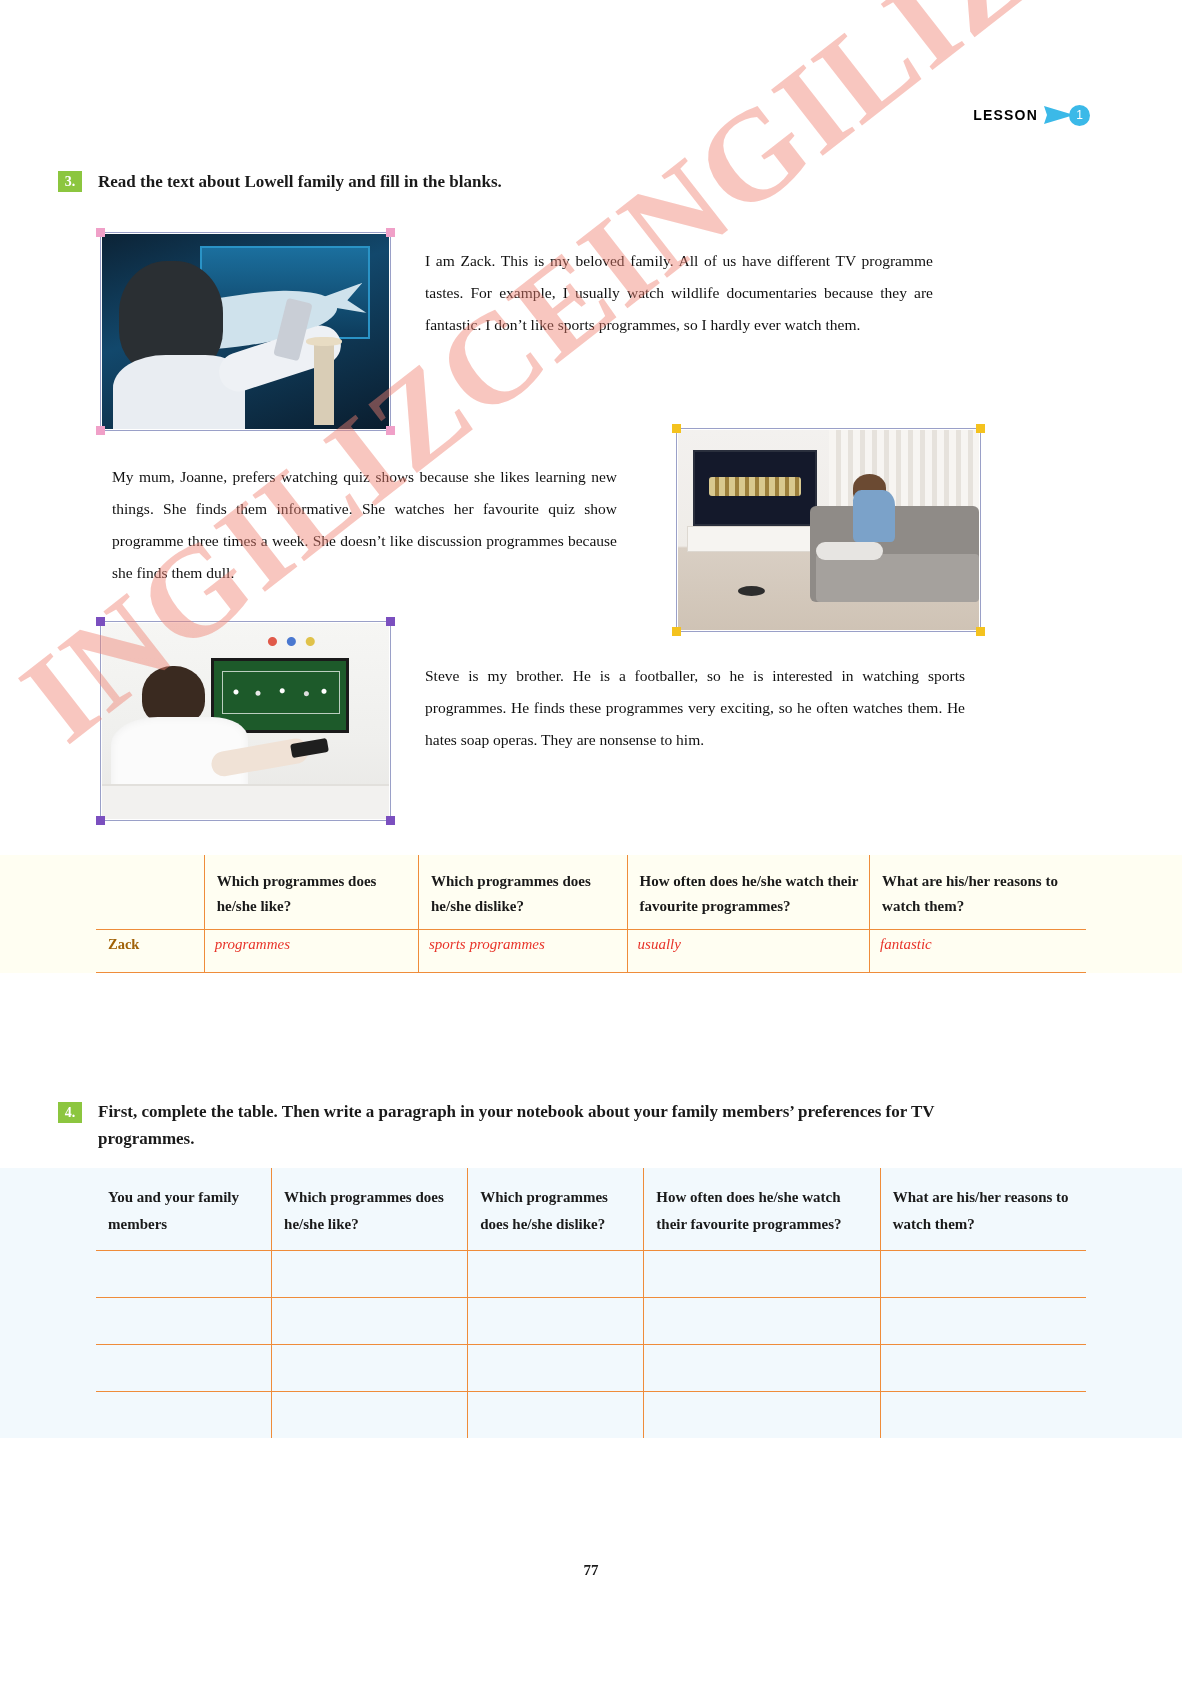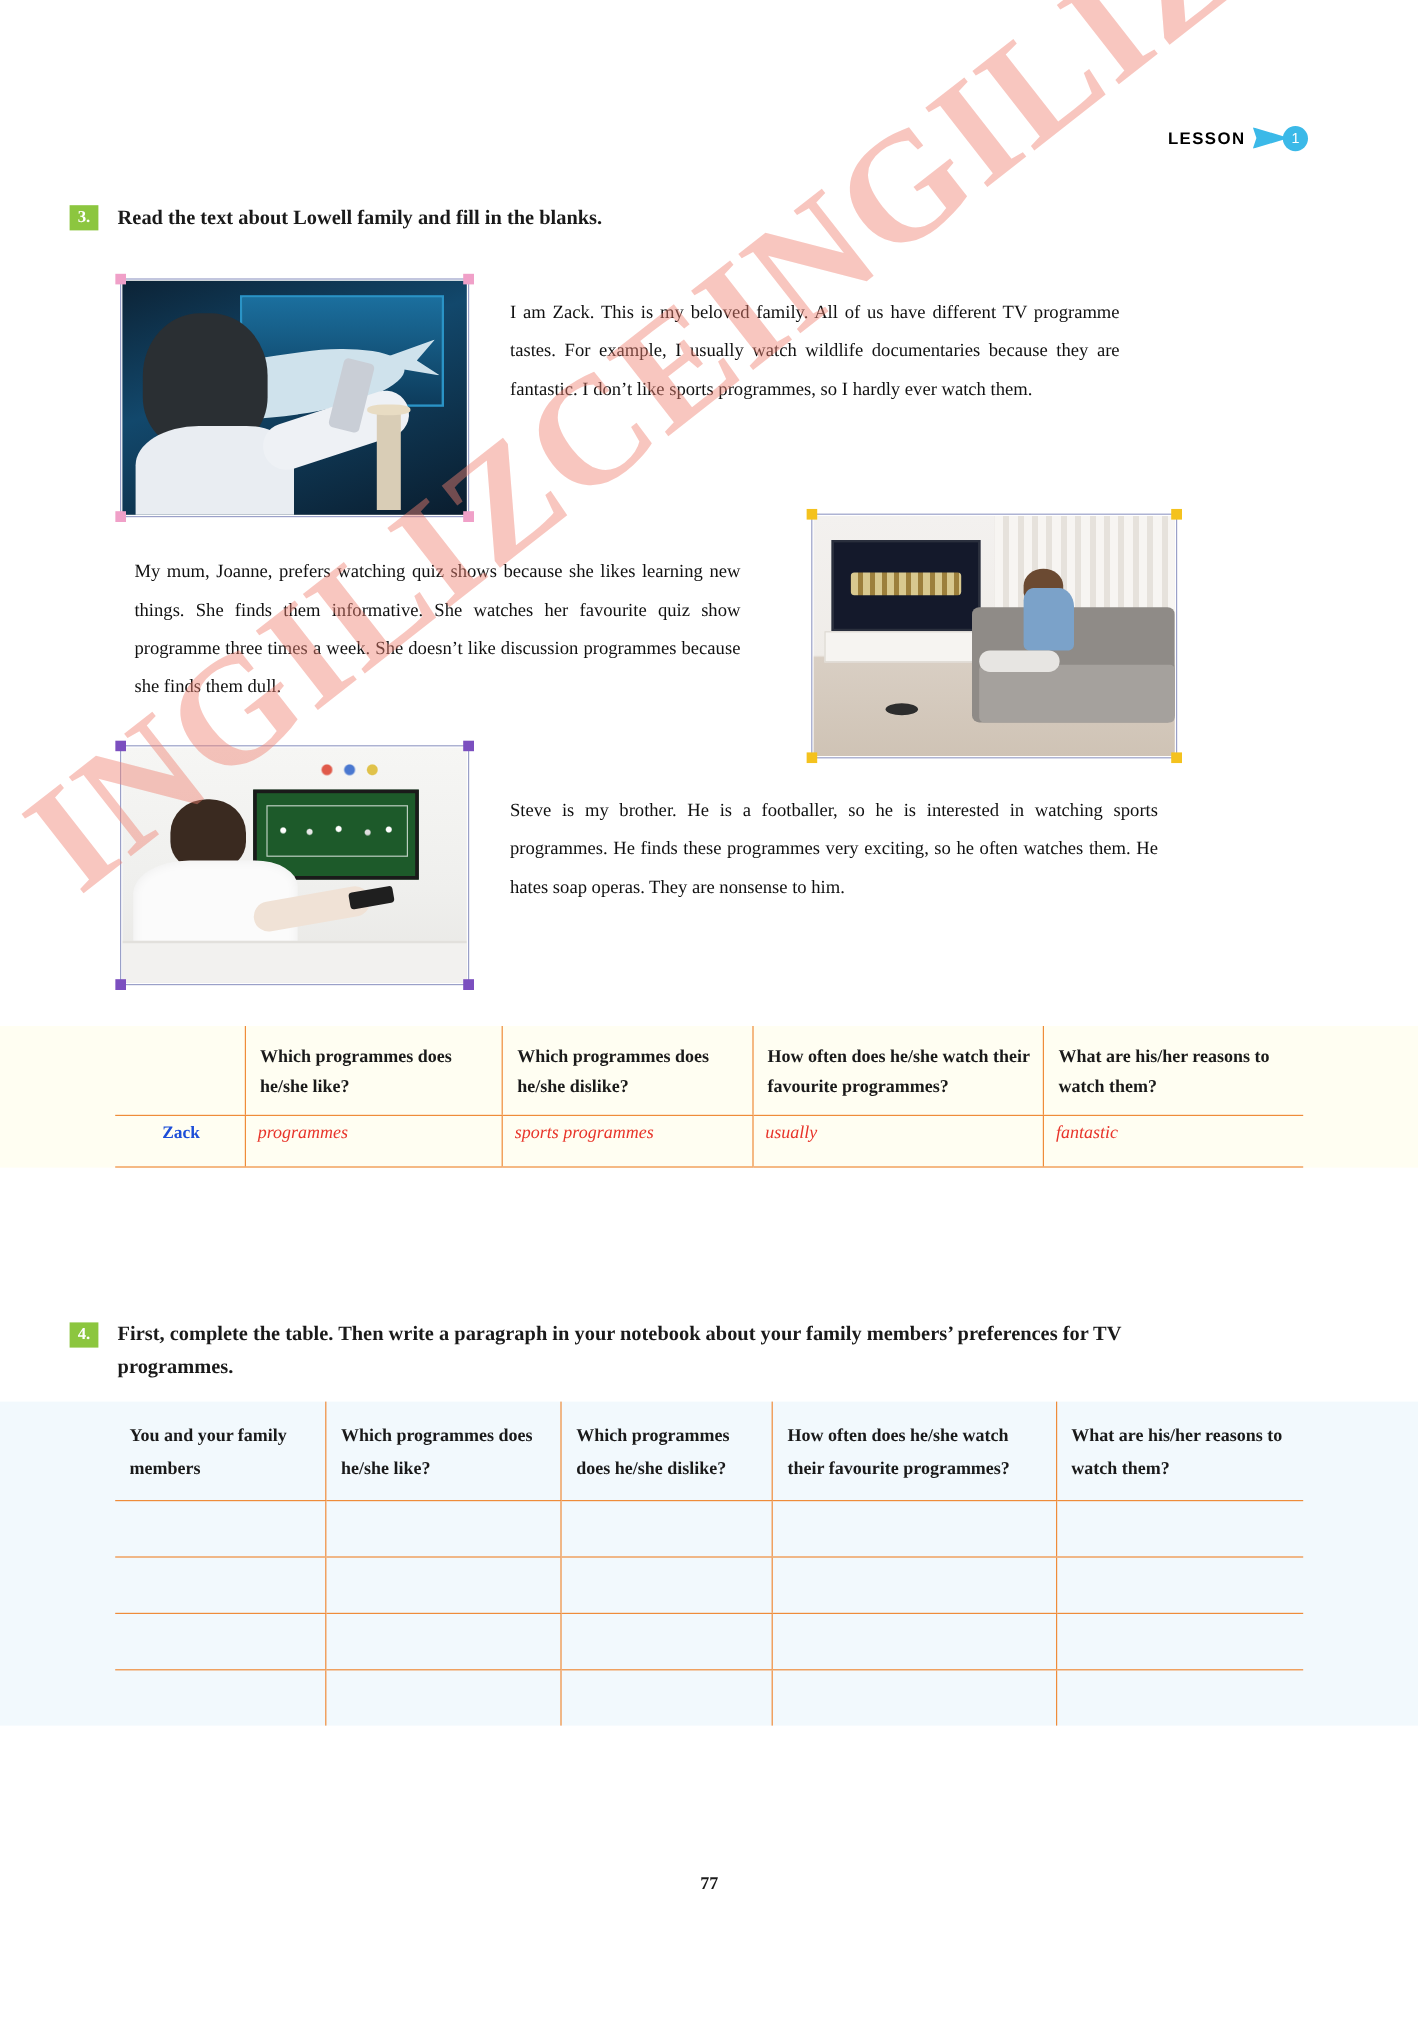--- a/index.html
+++ b/index.html
@@ -324,24 +324,23 @@
   .t3 td {
     border-bottom: 1.2px solid #ef8c3a;
     border-left: 1.5px solid #ef8c3a;
     padding: 6px 10px;
     height: 30px;
   }
   .t3 td.name {
     border-left: none;
     font-weight: bold;
     font-size: 14.5px;
-    color: #1d4ed8;
+    color: #a16207;
     padding-left: 12px;
     white-space: nowrap;
-    text-align: center;
   }
   .t3 td.last { border-bottom: none; }
   .ans-print {
     color: #e8342a;
     font-style: italic;
     font-family: "Liberation Serif", serif;
     font-size: 15px;
   }
   .ans-hand {
     color: #ef4136;

